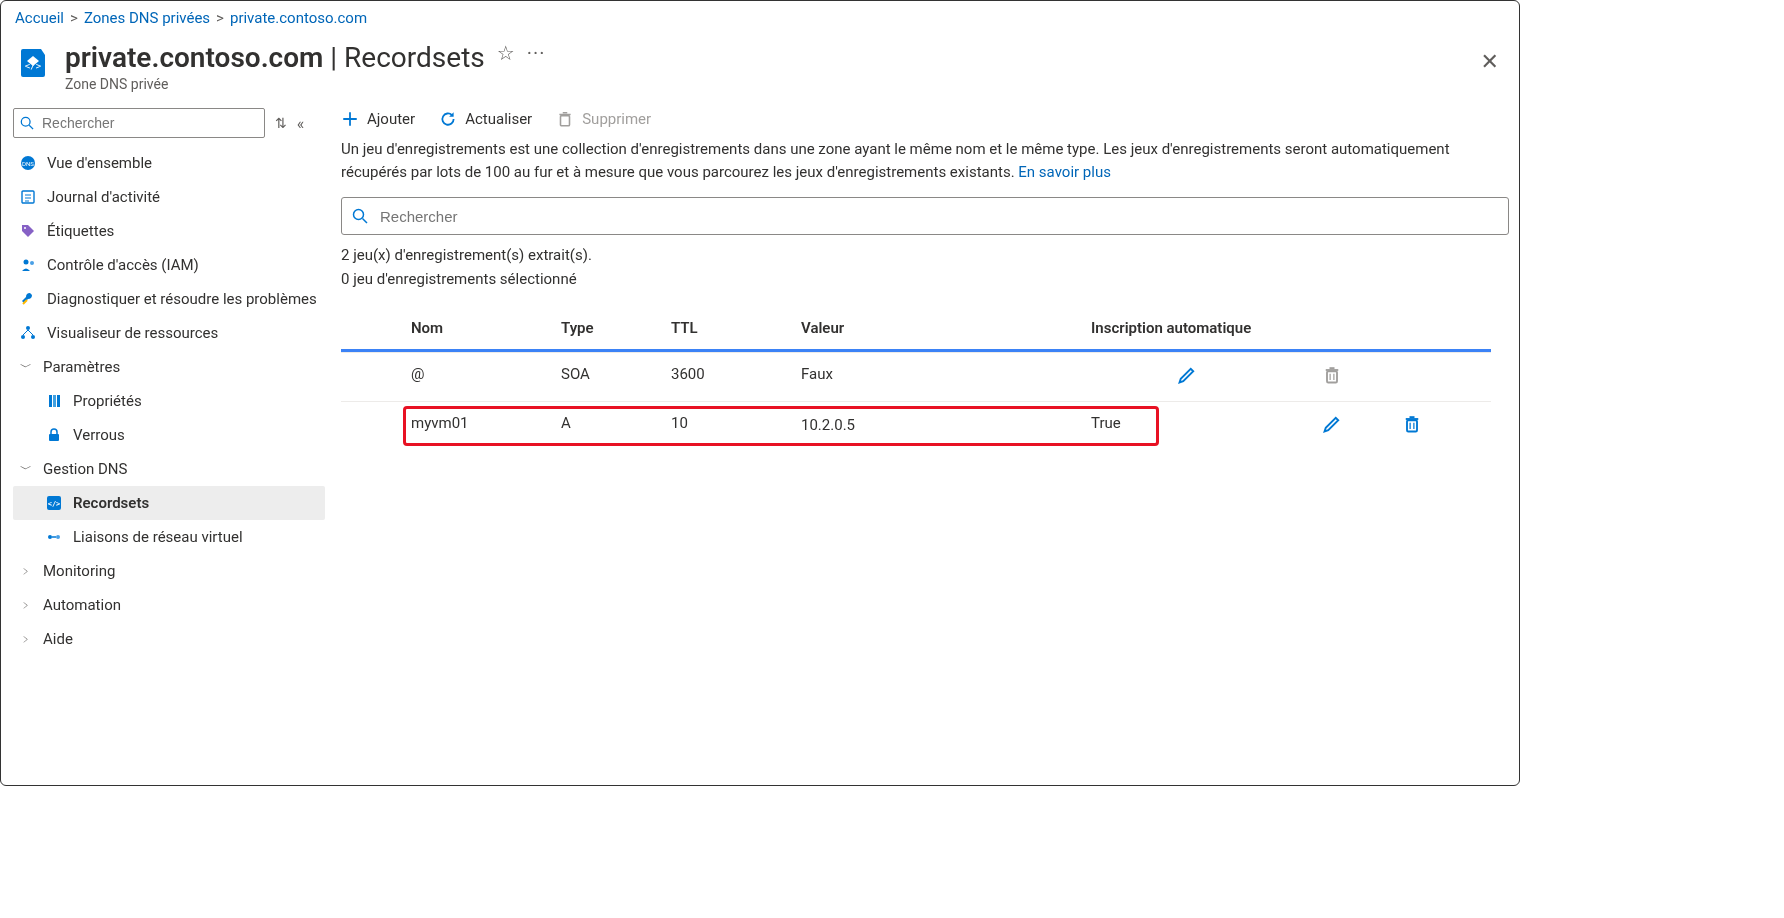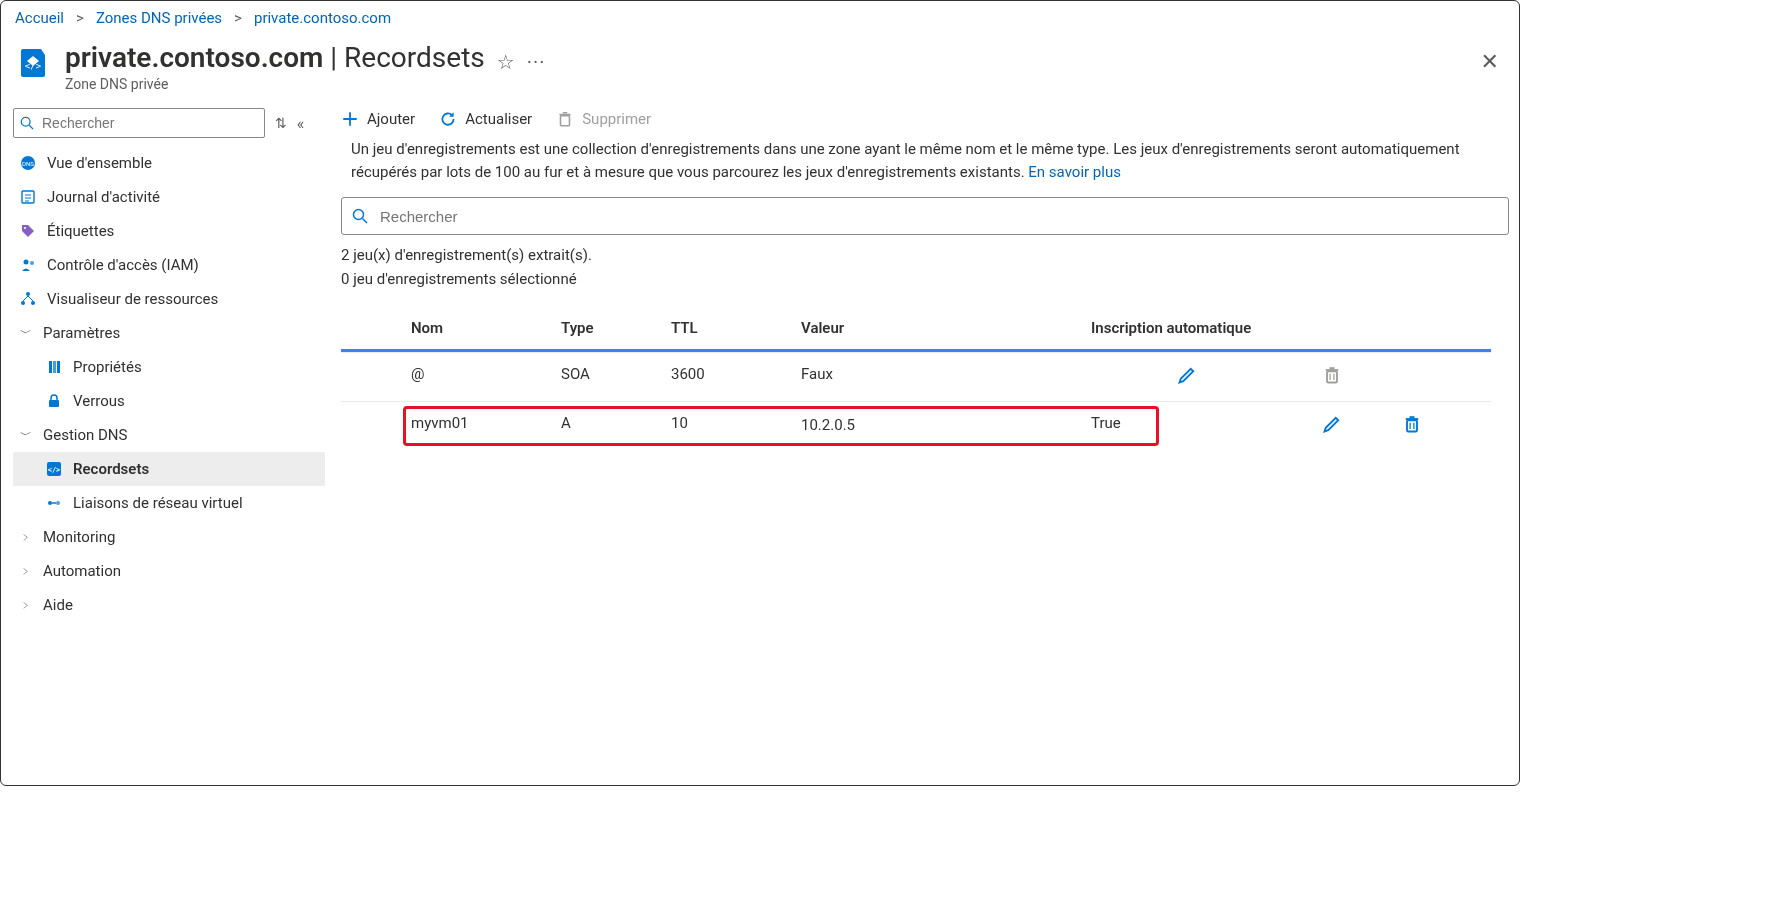--- a/index.html
+++ b/index.html
@@ -12,35 +12,35 @@
     width: 1784px;
     height: 918px;
     overflow: hidden;
   }
   .frame { border: 1px solid #333; width: 1520px; height:786px; margin:0; position:relative; overflow:hidden; box-sizing:border-box; border-radius:6px;}
   .root { padding:0; }
 
   .breadcrumb {
     padding: 8px 14px 4px 14px;
     font-size: 15px;
-    display:flex; align-items:center;flex-wrap:wrap;gap:12px;
+    display:flex; align-items:center;flex-wrap:wrap;gap:6px;
   }
   .breadcrumb .sep { color: #605e5c; }
   .breadcrumb .link { color:#0066b8; cursor:pointer; }
 
   .header {
     display:flex; align-items:flex-start; padding: 10px 14px 10px 14px;
     gap:14px;
   }
   .header .icon-box {
     width:36px; height:36px; border-radius:4px;
     display:flex;align-items:center;justify-content:center;
     margin-top:4px;
   }
-  .header .title-line { display:flex; align-items:flex-end; gap:12px;}
+  .header .title-line { display:flex; align-items:flex-start; gap:12px;}
   .header h1 {
     font-size: 28px; font-weight:600; margin:0;
     display:inline-block;
   }
   .header .subtitle-part { font-size:28px; font-weight:400; color:#323130;}
   .header .subtitle2 { font-size:14px; color:#605e5c; margin-top:2px;}
   .header .star { color:#605e5c; font-size:20px; cursor:pointer;}
   .header .dots { color:#605e5c; font-size:20px; cursor:pointer; letter-spacing:1px;}
 
   .close-x {
@@ -78,21 +78,21 @@
 
   .main {
     flex:1; padding: 6px 10px 0 8px;
     box-sizing:border-box;
   }
 
   .toolbar { display:flex; align-items:center; gap:24px; padding: 2px 0 8px 0;}
   .tool-btn { display:flex; align-items:flex-start; gap:8px; cursor:pointer; color:#323130; font-size:15px;}
   .tool-btn.disabled { color:#a19f9d; cursor:default;}
 
-  .desc { font-size:15px; line-height:1.5; margin: 2px 0 14px 10px; max-width:1120px; }
+  .desc { font-size:15px; line-height:1.5; margin: 2px 0 14px 0; max-width:1120px; }
   .desc .link { color:#0066b8; cursor:pointer;}
 
   .main-search {
     display:flex; align-items:center;
     border:1px solid #8a8886; border-radius:3px;
     height:36px; padding:0 10px; gap:10px;
     max-width:1150px;
   }
   .main-search input { border:none; outline:none; font-size:15px; flex:1; background:transparent;}
   .count-lines { margin:8px 0 16px 0; font-size:15px; line-height:1.6;}
@@ -213,20 +213,29 @@
       </li>
       <li class="nav-item">
         <span class="nav-icon">
                 <svg width="16" height="16">
                   <circle cx="6" cy="5" r="2.5" fill="#0078d4"></circle>
                   <path d="M2 14 q4 -5 8 0" fill="#0078d4"></path>
                   <circle cx="12" cy="6" r="2" fill="#4aa0e6"></circle>
                 </svg>
               </span>
         <span class="nav-label">Contrôle d'accès (IAM)</span>
+      </li>
+      <li class="nav-item">
+        <span class="nav-icon">
+                <svg width="16" height="16">
+                  <path d="M10 2 a4 4 0 0 0 -4 4 l-4 4 l2 2 l4 -4 a4 4 0 0 0 4 -4 z" fill="#0078d4"></path>
+                  <line x1="3" y1="13" x2="7" y2="9" stroke="#ffb900" stroke-width="2"></line>
+                </svg>
+              </span>
+        <span class="nav-label">Diagnostiquer et résoudre les problèmes</span>
       </li>
       <li class="nav-item">
         <span class="nav-icon">
                 <svg width="16" height="16">
                   <circle cx="8" cy="3" r="2" fill="#0078d4"></circle>
                   <circle cx="3" cy="12" r="2" fill="#0078d4"></circle>
                   <circle cx="13" cy="12" r="2" fill="#0078d4"></circle>
                   <line x1="8" y1="5" x2="3" y2="10" stroke="#0078d4"></line>
                   <line x1="8" y1="5" x2="13" y2="10" stroke="#0078d4"></line>
                 </svg>

